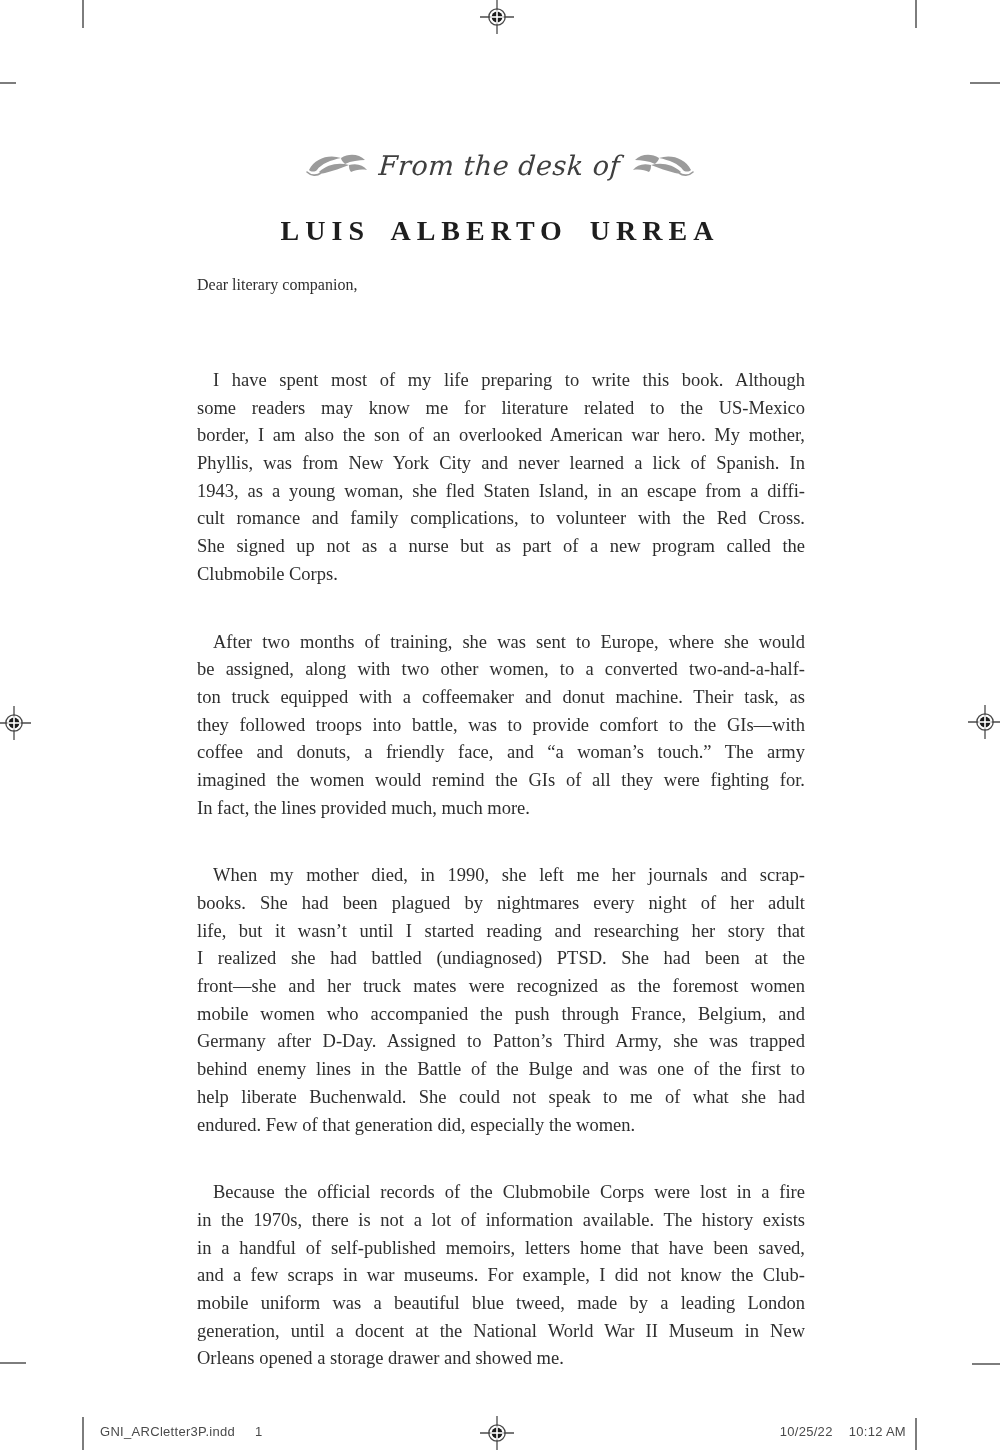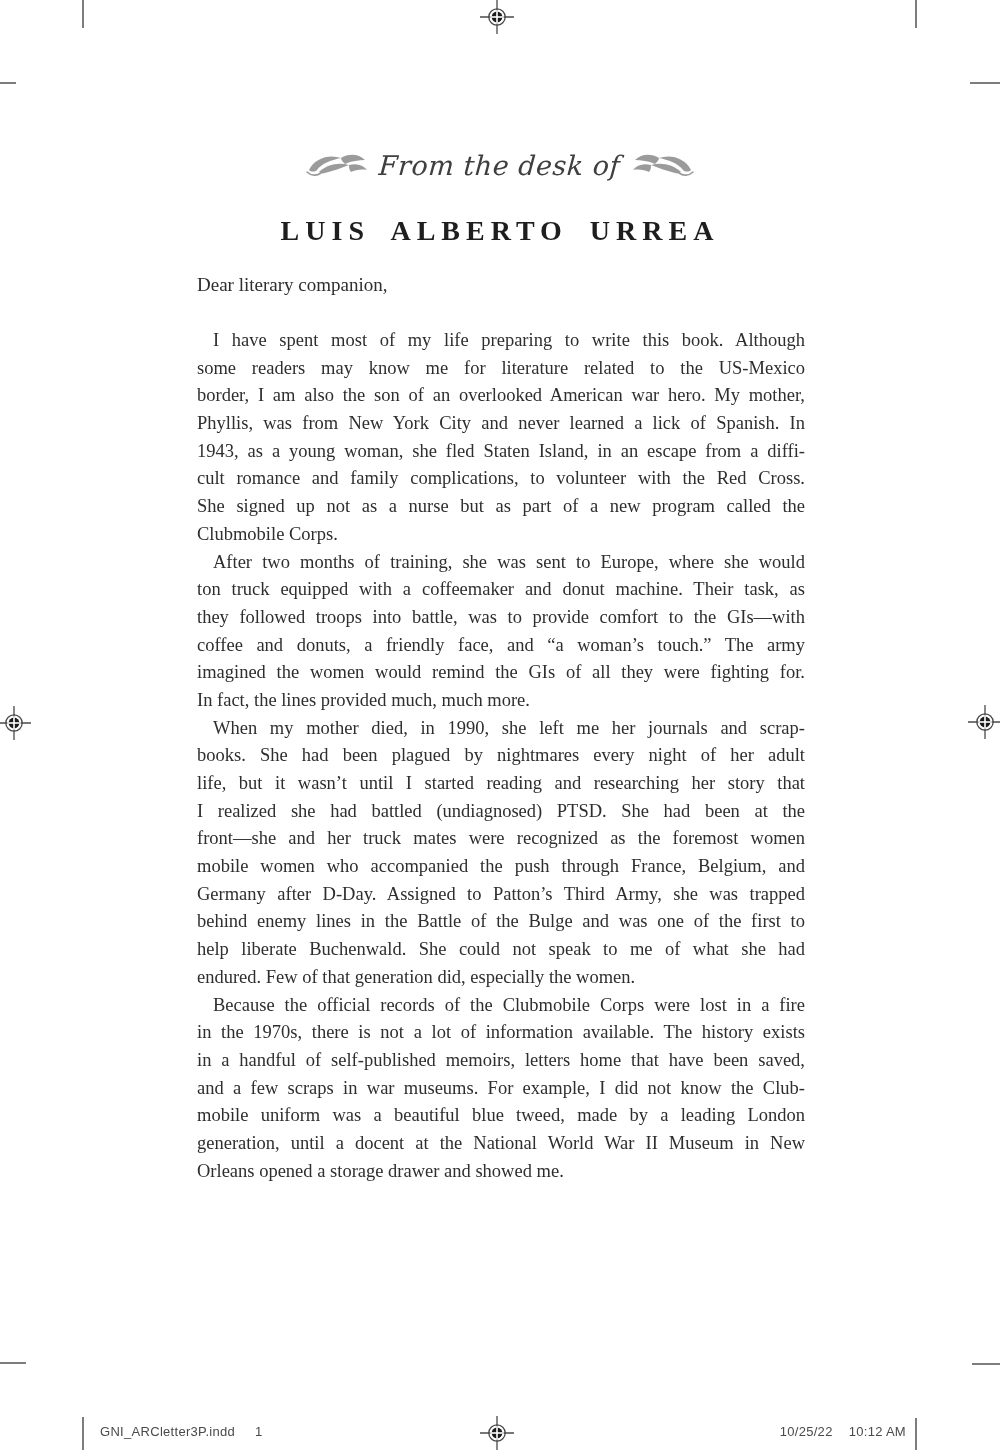--- a/index.html
+++ b/index.html
@@ -48,39 +48,39 @@
     word-spacing: 9px;
     color: #1e1e1e;
     white-space: nowrap;
     margin-top: 24px;
   }
 
   
   .salutation {
     position: absolute;
     left: 197px; top: 271px;
-    font-size: 19px; line-height: 27.7px;
+    font-size: 16px; line-height: 27.7px;
     color: #2e2e2e;
   }
   .letter-body {
     position: absolute;
     left: 197px; top: 327px;
     width: 608px;
     color: #2e2e2e;
   }
   .body-line {
     height: 27.7px;
     line-height: 27.7px;
     font-size: 18.5px;
     text-align: justify;
     text-align-last: justify;
     white-space: normal;
     overflow: hidden;
   }
-  .body-line.indent { padding-left: 16px; }
+  .body-line.indent { padding-left: 16px; margin-top: 40px; }
   .body-line.last { text-align: left; text-align-last: left; }
 
   
   .footer-file {
     position: absolute;
     left: 100px; top: 1424px;
     font-family: "Liberation Sans", sans-serif;
     font-size: 13px;
     color: #4a4a4a;
     letter-spacing: 0.3px;
@@ -160,20 +160,21 @@
   <div class="letter-body">
       <div class="body-line indent">I have spent most of my life preparing to write this book. Although</div>
       <div class="body-line">some readers may know me for literature related to the US-Mexico</div>
       <div class="body-line">border, I am also the son of an overlooked American war hero. My mother,</div>
       <div class="body-line">Phyllis, was from New York City and never learned a lick of Spanish. In</div>
       <div class="body-line">1943, as a young woman, she fled Staten Island, in an escape from a diffi-</div>
       <div class="body-line">cult romance and family complications, to volunteer with the Red Cross.</div>
       <div class="body-line">She signed up not as a nurse but as part of a new program called the</div>
       <div class="body-line last">Clubmobile Corps.</div>
       <div class="body-line indent">After two months of training, she was sent to Europe, where she would</div>
+      <div class="body-line">be assigned, along with two other women, to a converted two-and-a-half-</div>
       <div class="body-line">ton truck equipped with a coffeemaker and donut machine. Their task, as</div>
       <div class="body-line">they followed troops into battle, was to provide comfort to the GIs—with</div>
       <div class="body-line">coffee and donuts, a friendly face, and “a woman’s touch.” The army</div>
       <div class="body-line">imagined the women would remind the GIs of all they were fighting for.</div>
       <div class="body-line last">In fact, the lines provided much, much more.</div>
       <div class="body-line indent">When my mother died, in 1990, she left me her journals and scrap-</div>
       <div class="body-line">books. She had been plagued by nightmares every night of her adult</div>
       <div class="body-line">life, but it wasn’t until I started reading and researching her story that</div>
       <div class="body-line">I realized she had battled (undiagnosed) PTSD. She had been at the</div>
       <div class="body-line">front—she and her truck mates were recognized as the foremost women</div>

